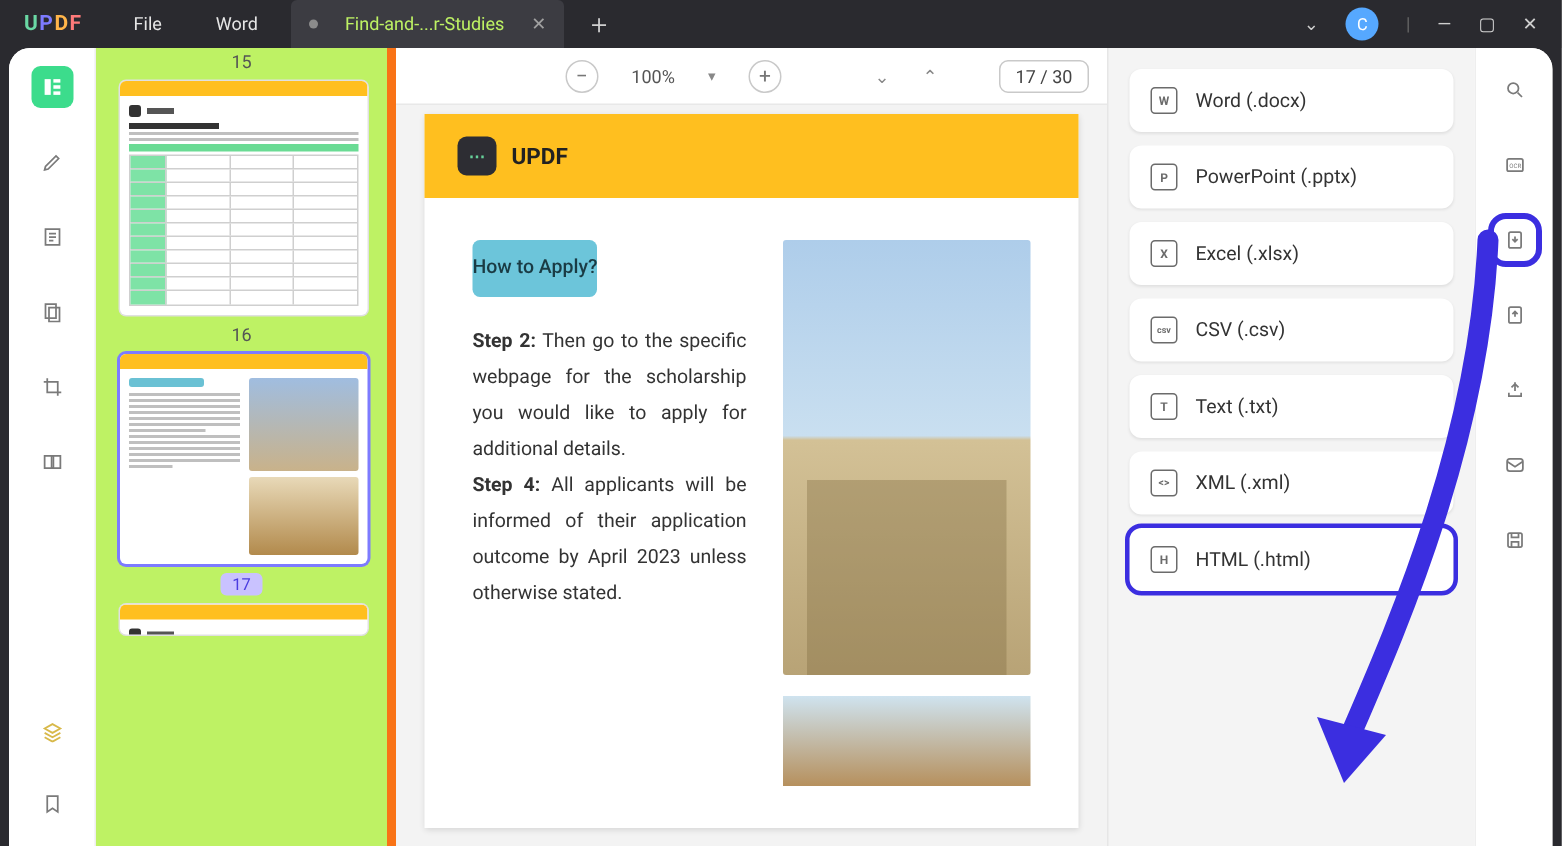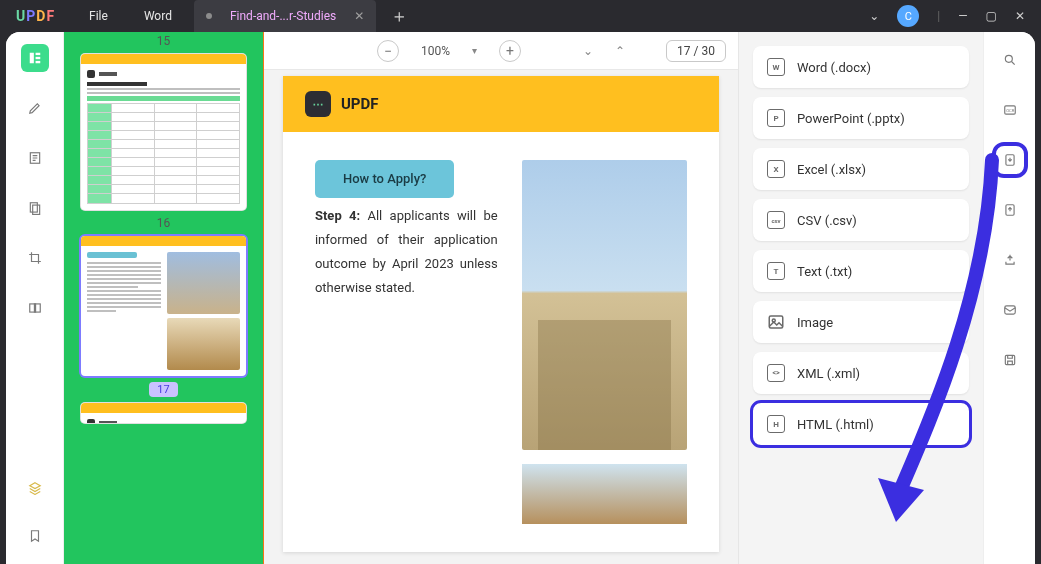--- a/index.html
+++ b/index.html
@@ -6,40 +6,40 @@
 html, body { width: 1041px; height: 564px; overflow: hidden; background: #2a2a2f; }
 .app { display: flex; flex-direction: column; width: 100%; height: 100%; }
 
 
 .titlebar { height: 32px; background: #2a2a2f; display: flex; align-items: center; }
 .logo { font-size: 14px; font-weight: 700; padding: 0 16px; letter-spacing: 1px; white-space: nowrap; }
 .logo span:nth-child(1){color:#6ad8a4;} .logo span:nth-child(2){color:#7d7bff;} .logo span:nth-child(3){color:#ffb54a;} .logo span:nth-child(4){color:#ff7a7a;}
 .menu-item { color: #e6e6e6; font-size: 12px; padding: 0 18px; cursor: pointer; }
 .tab { display: flex; align-items: center; background: #3c3c42; height: 100%; padding: 0 12px; margin-left: 4px; border-radius: 4px 4px 0 0; }
 .tab .dot { width: 6px; height: 6px; background: #8c8c8c; border-radius: 50%; margin-right: 18px; }
-.tab .title { color: #f0abfc; font-size: 12px; max-width: 110px; overflow: hidden; white-space: nowrap; }
+.tab .title { color: #bef264; font-size: 12px; max-width: 110px; overflow: hidden; white-space: nowrap; }
 .tab .close { color: #a0a0a0; font-size: 12px; margin-left: 18px; cursor: pointer; }
 .tab-add { color: #cfcfcf; font-size: 18px; padding: 0 14px; cursor: pointer; }
 .spacer { flex: 1; }
 .winbtns { display: flex; align-items: center; gap: 18px; padding: 0 16px; color: #cfcfcf; font-size: 12px; }
 .winbtns .chev { font-size: 12px; color: #cfcfcf; }
 .avatar { width: 22px; height: 22px; border-radius: 50%; background: #56a8ff; color: #fff; display: flex; align-items: center; justify-content: center; font-size: 11px; }
 .winicn { cursor: pointer; }
 
 
 .workspace { flex: 1; background: #fff; border-radius: 14px 14px 0 0; margin: 0 6px; display: flex; position: relative; overflow: hidden; }
 
 
 .rail-left { width: 58px; background: #fff; border-right: 1px solid #eee; display: flex; flex-direction: column; align-items: center; padding-top: 12px; gap: 22px; }
 .rail-left .ibtn { width: 28px; height: 28px; border-radius: 6px; display: flex; align-items: center; justify-content: center; color: #7a7a7a; cursor: pointer; }
 .rail-left .ibtn.active { background: #3cdc8c; color: #fff; }
 .rail-left .bottom { margin-top: auto; margin-bottom: 14px; display: flex; flex-direction: column; gap: 20px; align-items: center; }
 
 
-.thumbs { width: 200px; background: #22c55e; overflow: hidden; border-right: 1px solid #f97316; padding: 6px 16px; }
+.thumbs { width: 200px; background: #bef264; overflow: hidden; border-right: 6px solid #f97316; padding: 6px 16px; }
 .thumbs .pgnum { text-align: center; font-size: 12px; color: #555; margin: 6px 0; }
 .thumb { width: 165px; background: #fff; margin: 4px auto 6px; border-radius: 4px; box-shadow: 0 0 0 1px #e0e0e0; overflow: hidden; }
 .thumb.sel { box-shadow: 0 0 0 2px #7d7bff; }
 .thumb .tbar { height: 10px; background: #ffbf1f; }
 .thumb .body { padding: 6px; }
 .thumb .label-row { display:flex; align-items:center; gap:4px; margin-bottom:4px; }
 .thumb .logo-mini { width:8px; height:8px; background:#333; border-radius:2px; }
 .thumb .brand-mini { width:18px; height:4px; background:#555; }
 .thumb .green-strip { height:5px; background:#6adb94; margin-bottom:2px; }
 .thumb .tbl { border:1px solid #cfcfcf; }
@@ -61,21 +61,21 @@
 .toolbar .chev2{ color:#888; font-size:10px; cursor:pointer; }
 .toolbar .navarr{ color:#888; font-size:12px; cursor:pointer; }
 .toolbar .pagebox{ border:1px solid #c9c9c9; border-radius:6px; padding:3px 10px; font-size:12px; color:#444; position:absolute; right:12px;}
 
 .page { margin:6px auto; width:92%; background:#fff; box-shadow:0 1px 4px rgba(0,0,0,.12); }
 .page .brand { height:56px; background:#ffbf1f; display:flex; align-items:center; padding:0 22px; gap:10px; }
 .page .brand .logo-sq { width:26px; height:26px; background:#2d2d33; border-radius:6px; display:flex; align-items:center; justify-content:center; color:#66d09a; font-size:11px; font-weight:700; }
 .page .brand .brand-text{ font-weight:700; font-size:15px; color:#222; }
 .page .content{ padding:28px 32px; display:flex; gap:24px; }
 .page .col{ flex:1.05; font-size:13px; color:#333; line-height:1.85; text-align:justify;}
-.page .col .chip{ display:inline-block; background:#6cc5da; color:#1a3b44; padding:7px 28px; border-radius:5px; font-size:13px; margin-bottom:6px; font-weight:500;}
+.page .col .chip{ display:inline-block; background:#6cc5da; color:#1a3b44; padding:7px 0; border-radius:5px; font-size:13px; margin-bottom:18px; font-weight:500;}
 .page .col b{ font-weight:700; }
 .page .imgcol{ flex:0.95; display:flex; flex-direction:column; gap:14px;}
 .page .imgcol .photo1{ height:290px; background:linear-gradient(to bottom,#aecdea 0%,#c9dff0 45%, #d3c196 46%, #b8a376 100%); border-radius:2px; position:relative;}
 .page .imgcol .photo1::after{content:""; position:absolute; bottom:0; left:10%; right:10%; height:45%; background:rgba(124,102,60,.35);}
 .page .imgcol .photo2{ height:60px; background:linear-gradient(#cfe3ef, #b6905d); }
 
 
 .export { width:245px; background:#f4f4f4; border-left:1px solid #e6e6e6; padding:14px 14px; display:flex; flex-direction:column; }
 .export h3{ font-size:15px; color:#333; font-weight:600; }
 .export .sub{ font-size:11px; color:#888; margin:4px 0 14px; }
@@ -318,20 +318,21 @@
       </div>
 
       <div class="page">
         <div class="brand">
           <div class="logo-sq">⋯</div>
           <div class="brand-text">UPDF</div>
         </div>
         <div class="content">
           <div class="col">
             <span class="chip">How to Apply?</span>
+            <p><b>Step 2:</b><span> Then go to the specific webpage for the scholarship you would like to apply for additional details.</span></p>
             <p><b>Step 4:</b><span> All applicants will be informed of their application outcome by April 2023 unless otherwise stated.</span></p>
           </div>
           <div class="imgcol">
             <div class="photo1"></div>
             <div class="photo2"></div>
           </div>
         </div>
       </div>
     </div>
 
@@ -348,30 +349,20 @@
           <span class="oicon">X</span>
           <span>Excel (.xlsx)</span>
         </div>
       <div class="opt">
           <span class="oicon" style="font-size:6px;">csv</span>
           <span>CSV (.csv)</span>
         </div>
       <div class="opt">
           <span class="oicon">T</span>
           <span>Text (.txt)</span>
-        </div>
-      <div class="opt">
-          <span class="oicon img">
-            <svg width="18" height="18" viewBox="0 0 24 24" fill="none" stroke="#6b6b6b" stroke-width="2">
-              <rect x="3" y="4" width="18" height="16" rx="2"></rect>
-              <circle cx="9" cy="10" r="2"></circle>
-              <path d="M3 18l6-6 4 4 3-3 5 5"></path>
-            </svg>
-          </span>
-          <span>Image</span>
         </div>
       <div class="opt">
           <span class="oicon" style="font-size:7px;">&lt;&gt;</span>
           <span>XML (.xml)</span>
         </div>
       <div class="opt highlight">
           <span class="oicon">H</span>
           <span>HTML (.html)</span>
         </div>
     </div>

